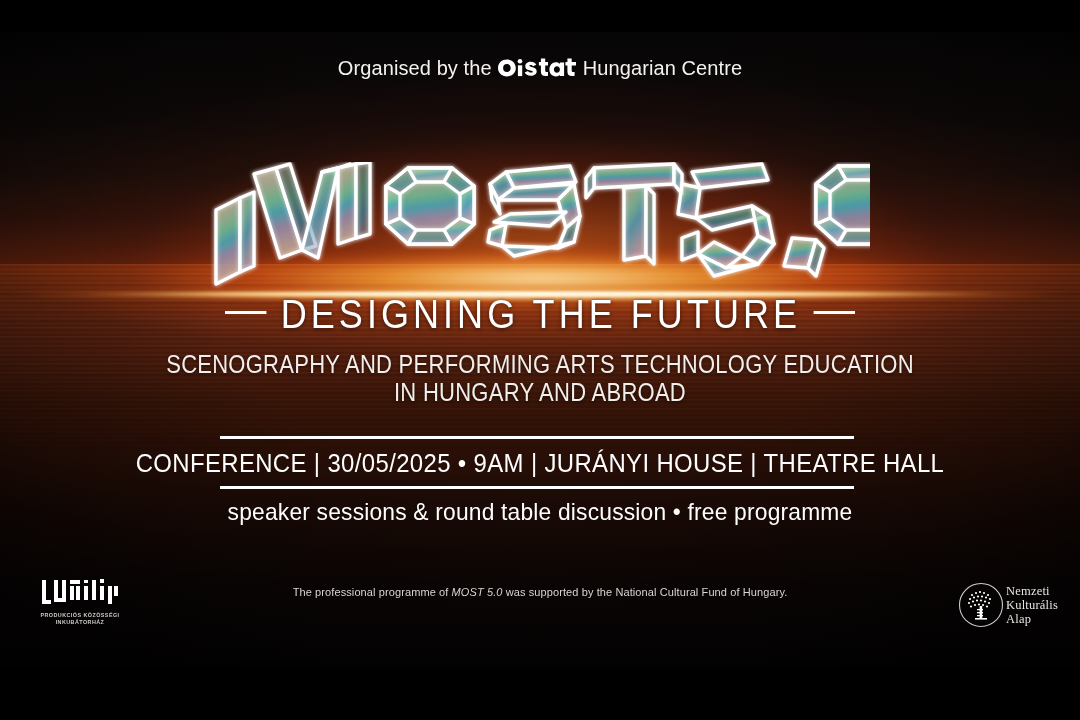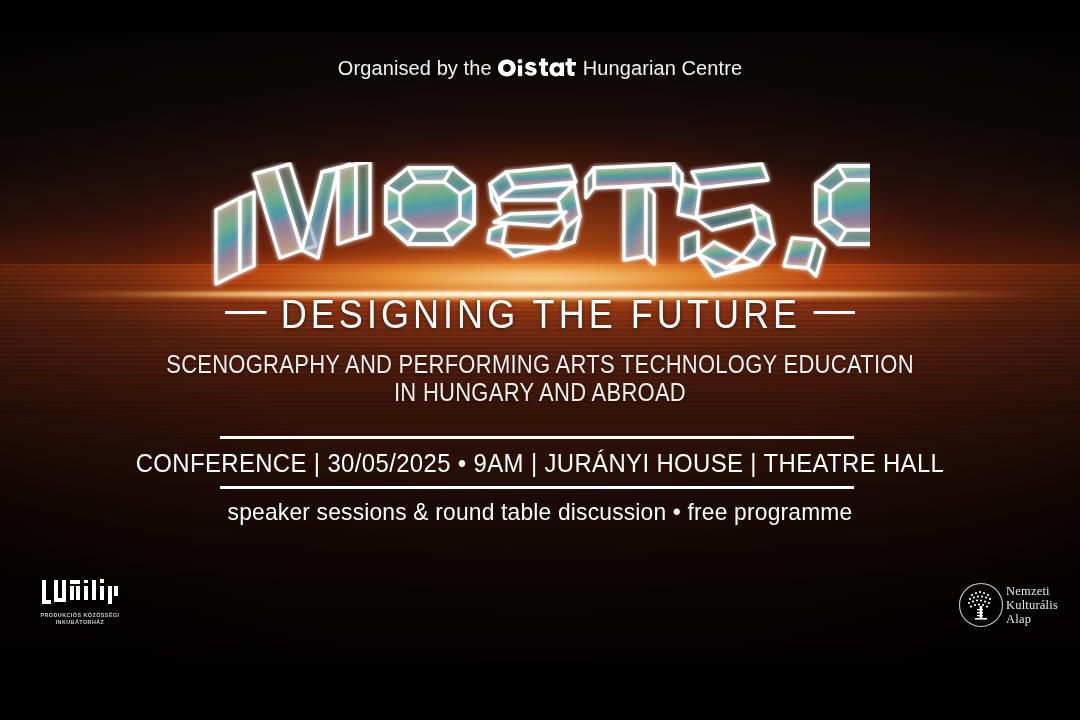--- a/index.html
+++ b/index.html
@@ -479,20 +479,21 @@
       <div>SCENOGRAPHY AND PERFORMING ARTS TECHNOLOGY EDUCATION</div>
       <div>IN HUNGARY AND ABROAD</div>
     </div>
 
     <div class="hr top"></div>
     <div class="conference">CONFERENCE | 30/05/2025 • 9AM | JURÁNYI HOUSE | THEATRE HALL</div>
     <div class="hr bottom"></div>
 
     <div class="programme">speaker sessions &amp; round table discussion • free programme</div>
 
+    <div class="support-note"><span>The professional programme of </span><i>MOST 5.0</i><span> was supported by the National Cultural Fund of Hungary.</span></div>
 
     <div class="logo-juranyi">
       <svg width="80" height="30" viewBox="0 0 80 30" role="img">
         <title>Jurányi</title>
         <g fill="#ffffff">
           <rect x="2" y="2" width="4" height="20"></rect>
           <rect x="2" y="22" width="9" height="4"></rect>
           <rect x="14" y="2" width="4" height="18"></rect>
           <rect x="22" y="2" width="4" height="18"></rect>
           <rect x="14" y="20" width="12" height="4"></rect>

